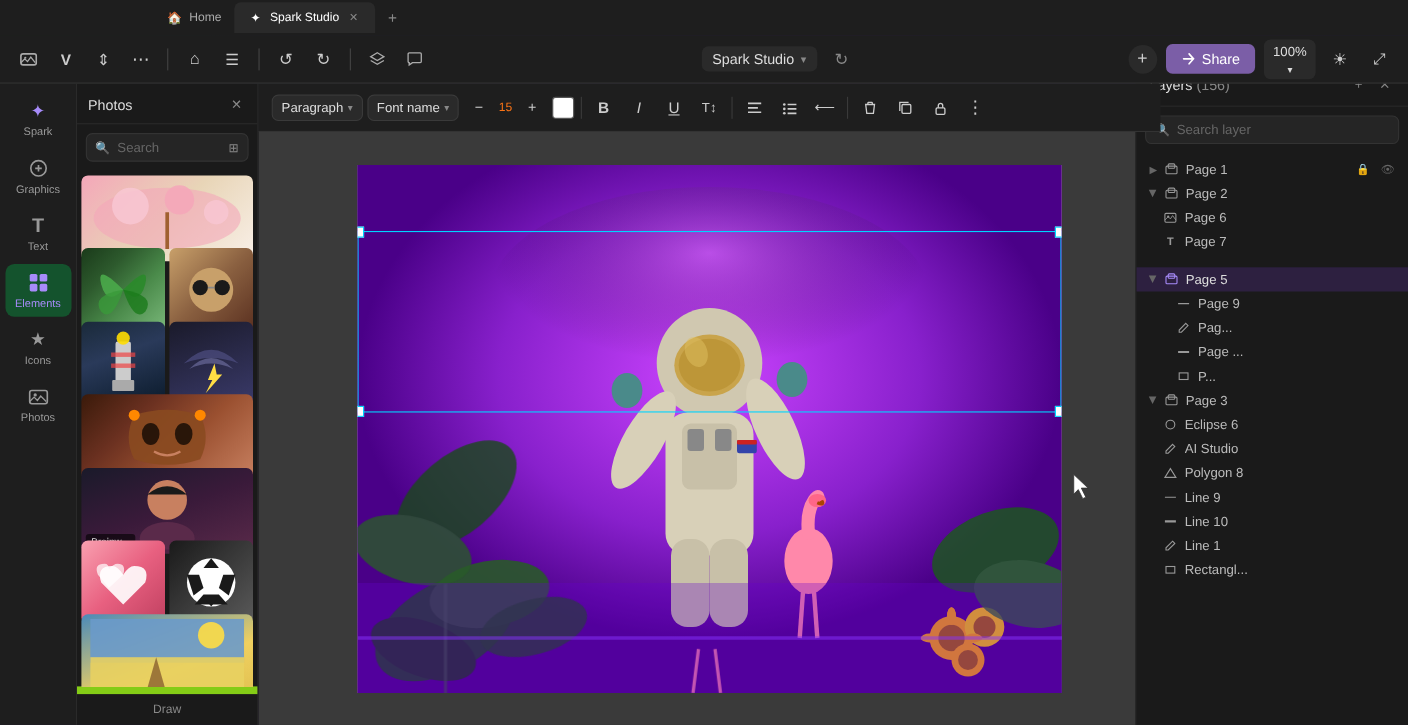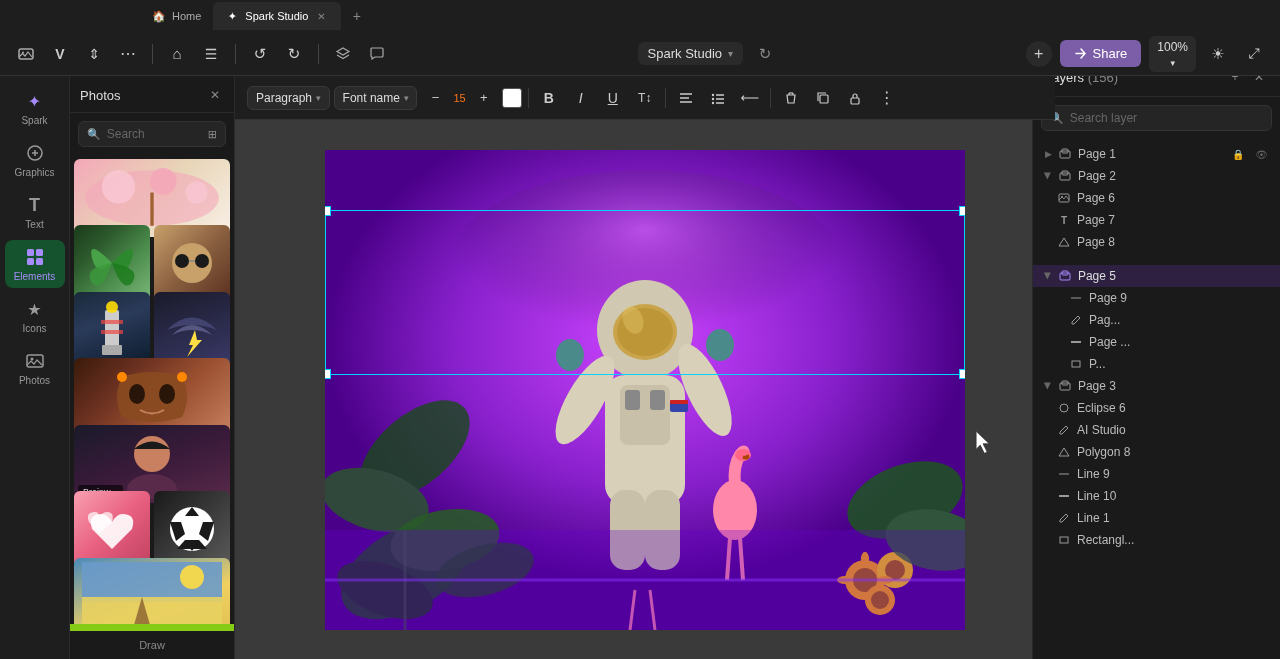--- a/index.html
+++ b/index.html
@@ -1056,28 +1056,20 @@
           </svg>
       </span>
       <span class="layer-item-name">Page 6</span>
     </div>
 
     <div class="layer-item layer-indent">
       <span class="layer-ico" style="font-weight:bold;font-size:10px;color:#999">T</span>
       <span class="layer-item-name">Page 7</span>
     </div>
 
-    <div class="layer-item layer-indent">
-      <span class="layer-ico">
-        <svg width="12" height="12" viewBox="0 0 12 12">
-            <path d="M6 2L11 10H1Z" stroke="#999" stroke-width="1" fill="none"></path>
-          </svg>
-      </span>
-      <span class="layer-item-name">Page 8</span>
-    </div>
 
     <div class="layer-item active">
       <span class="layer-chevron" style="transform:rotate(90deg);display:inline-block">▶</span>
       <span class="layer-ico">
         <svg width="12" height="12" viewBox="0 0 12 12">
             <rect x="1" y="3" width="10" height="7" rx="1" stroke="#a78bfa" stroke-width="1" fill="none"></rect>
             <rect x="3" y="1" width="6" height="4" rx="1" stroke="#a78bfa" stroke-width="1" fill="none"></rect>
           </svg>
       </span>
       <span class="layer-item-name" style="color:#ddd">Page 5</span>

